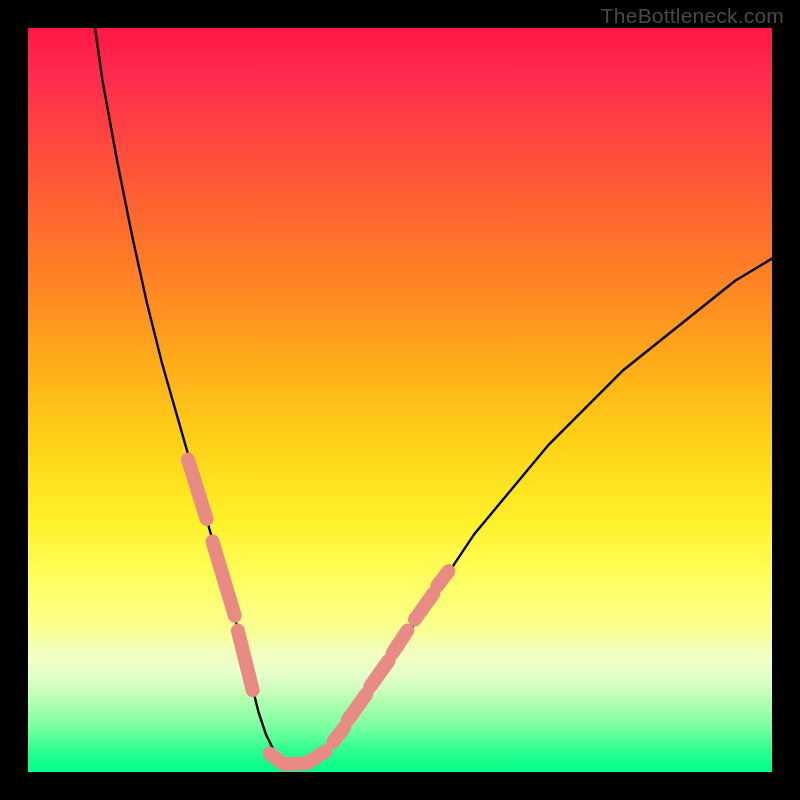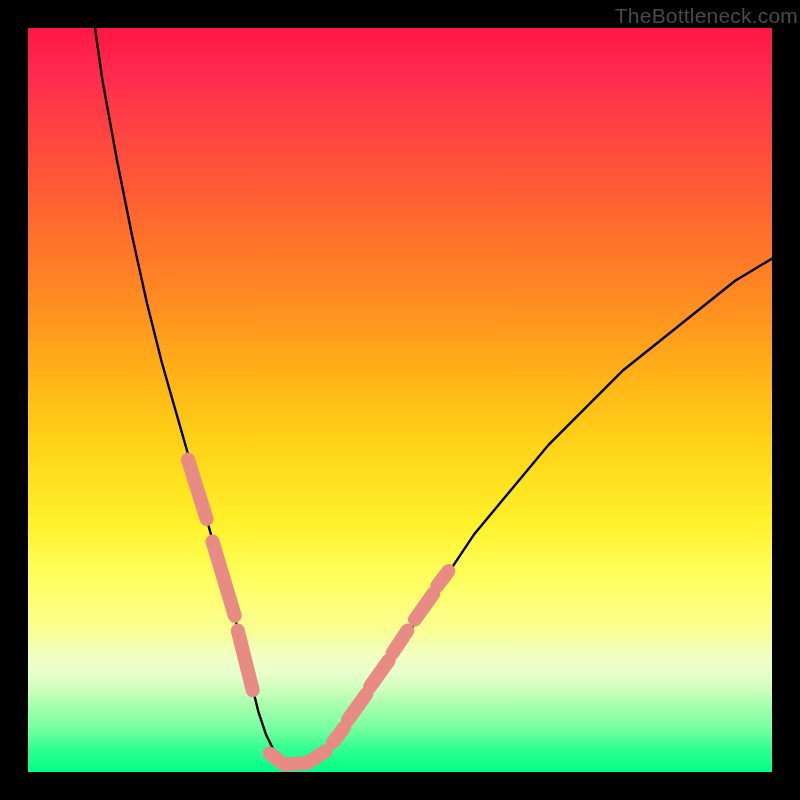--- a/index.html
+++ b/index.html
@@ -53,21 +53,21 @@
       rgba(255,255,255,0) 0%,
       rgba(255,255,255,0.25) 30%,
       rgba(255,255,255,0.35) 60%,
       rgba(255,255,255,0) 100%
     );
     pointer-events: none;
   }
   .watermark {
     position: absolute;
     top: 4px;
-    right: 2px;
+    right: 16px;
     color: #4a4a4a;
     font-size: 21px;
     letter-spacing: 0.2px;
     user-select: none;
   }
   svg.overlay {
     position: absolute;
     left: 0;
     top: 0;
     width: 744px;

